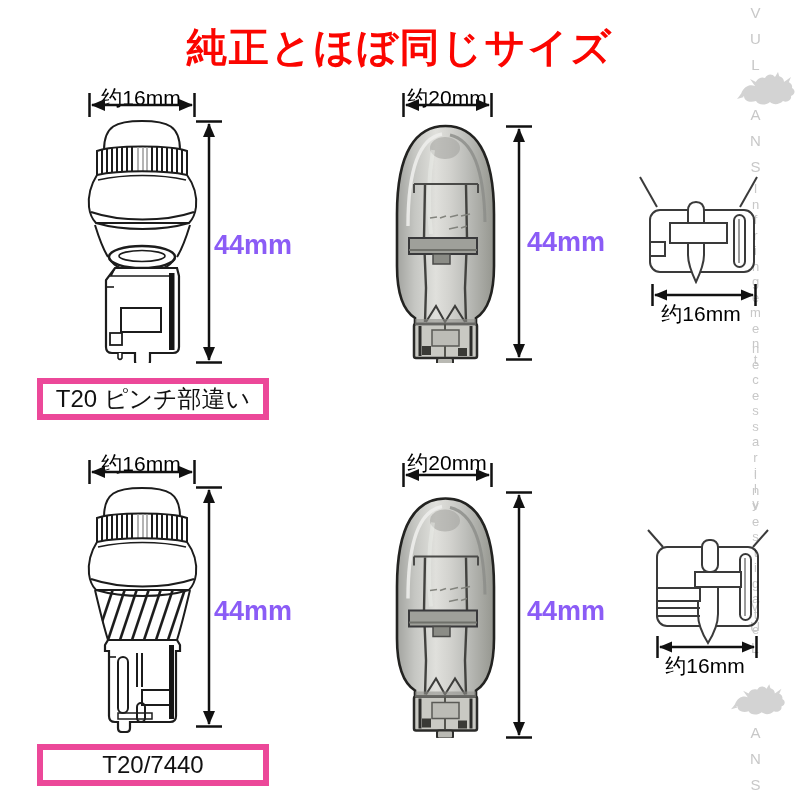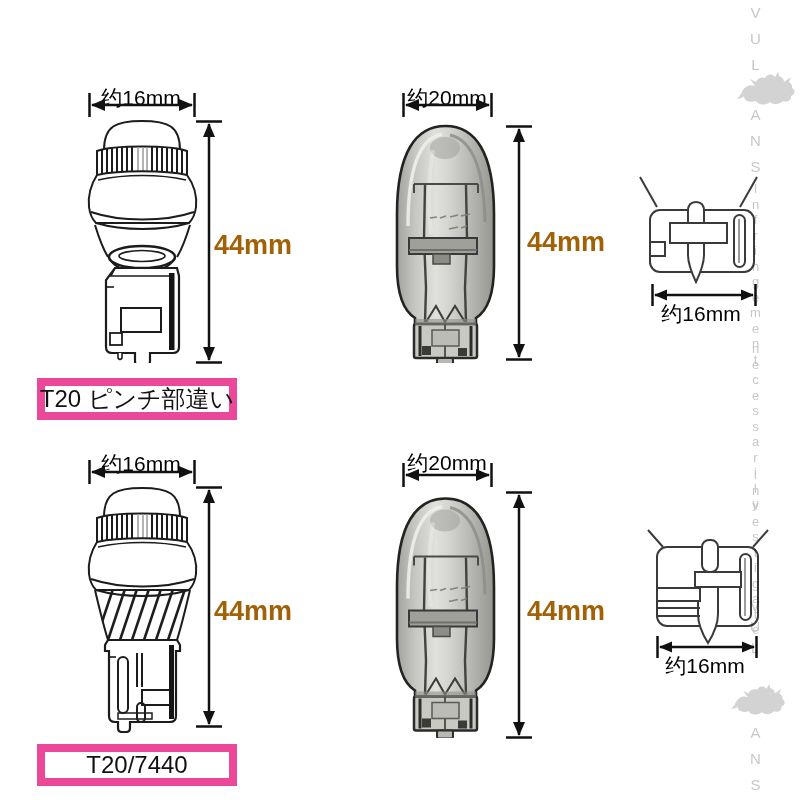--- a/index.html
+++ b/index.html
@@ -3,37 +3,38 @@
 <meta charset="utf-8">
 <style>
   html,body{margin:0;padding:0;background:#fff;}
   .canvas{position:relative;width:800px;height:800px;background:#ffffff;overflow:hidden;
           font-family:"Liberation Sans",sans-serif;color:#000;}
   .abs{position:absolute;}
   .title{position:absolute;top:20px;left:0;width:800px;text-align:center;
          font-size:40px;font-weight:700;letter-spacing:2px;color:#fb0500;white-space:nowrap;}
   .dim-label{position:absolute;font-weight:400;font-size:21px;color:#000;
              text-align:center;white-space:nowrap;width:160px;}
-  .mm-label{position:absolute;font-weight:700;font-size:27px;color:#a16207;white-space:nowrap;}
-  .caption{position:absolute;border:8px solid #ec4899;background:#fff;display:flex;
+  .mm-label{position:absolute;font-weight:700;font-size:27px;color:#8b5cf6;white-space:nowrap;}
+  .caption{position:absolute;border:6px solid #ec4899;background:#fff;display:flex;
            align-items:center;justify-content:center;font-size:24px;color:#111;
-           width:200px;height:42px;box-sizing:border-box;white-space:nowrap;}
+           width:232px;height:42px;box-sizing:border-box;white-space:nowrap;}
   .watermark{position:absolute;inset:0;mix-blend-mode:multiply;pointer-events:none;z-index:6;}
   .wm-seg{position:absolute;writing-mode:vertical-rl;text-orientation:upright;
           color:#c8c8c8;line-height:1;white-space:nowrap;}
   .wm-caps{font-size:15px;letter-spacing:9px;left:748px;}
   .wm-caps2{font-size:14px;letter-spacing:5px;left:748px;}
   .wm-small{font-size:13px;letter-spacing:0.5px;left:749px;}
   svg{display:block;}
 </style>
 </head>
 <body>
 
 <div class="canvas">
 
+  <div class="title">純正とほぼ同じサイズ</div>
 
   <div class="dim-label" style="left:61px;top:84px;">约16mm</div>
 
   <svg class="abs" style="left:88px;top:93px;" width="108" height="24" viewBox="0 0 108 24">
     <line x1="1.5" y1="0" x2="1.5" y2="24" stroke="#111" stroke-width="2.5"></line>
     <line x1="106.5" y1="0" x2="106.5" y2="24" stroke="#111" stroke-width="2.5"></line>
     <line x1="4" y1="12" x2="104" y2="12" stroke="#111" stroke-width="2.5"></line>
     <polygon points="3,12 17,6 17,18" fill="#111"></polygon>
     <polygon points="105,12 91,6 91,18" fill="#111"></polygon>
   </svg>

